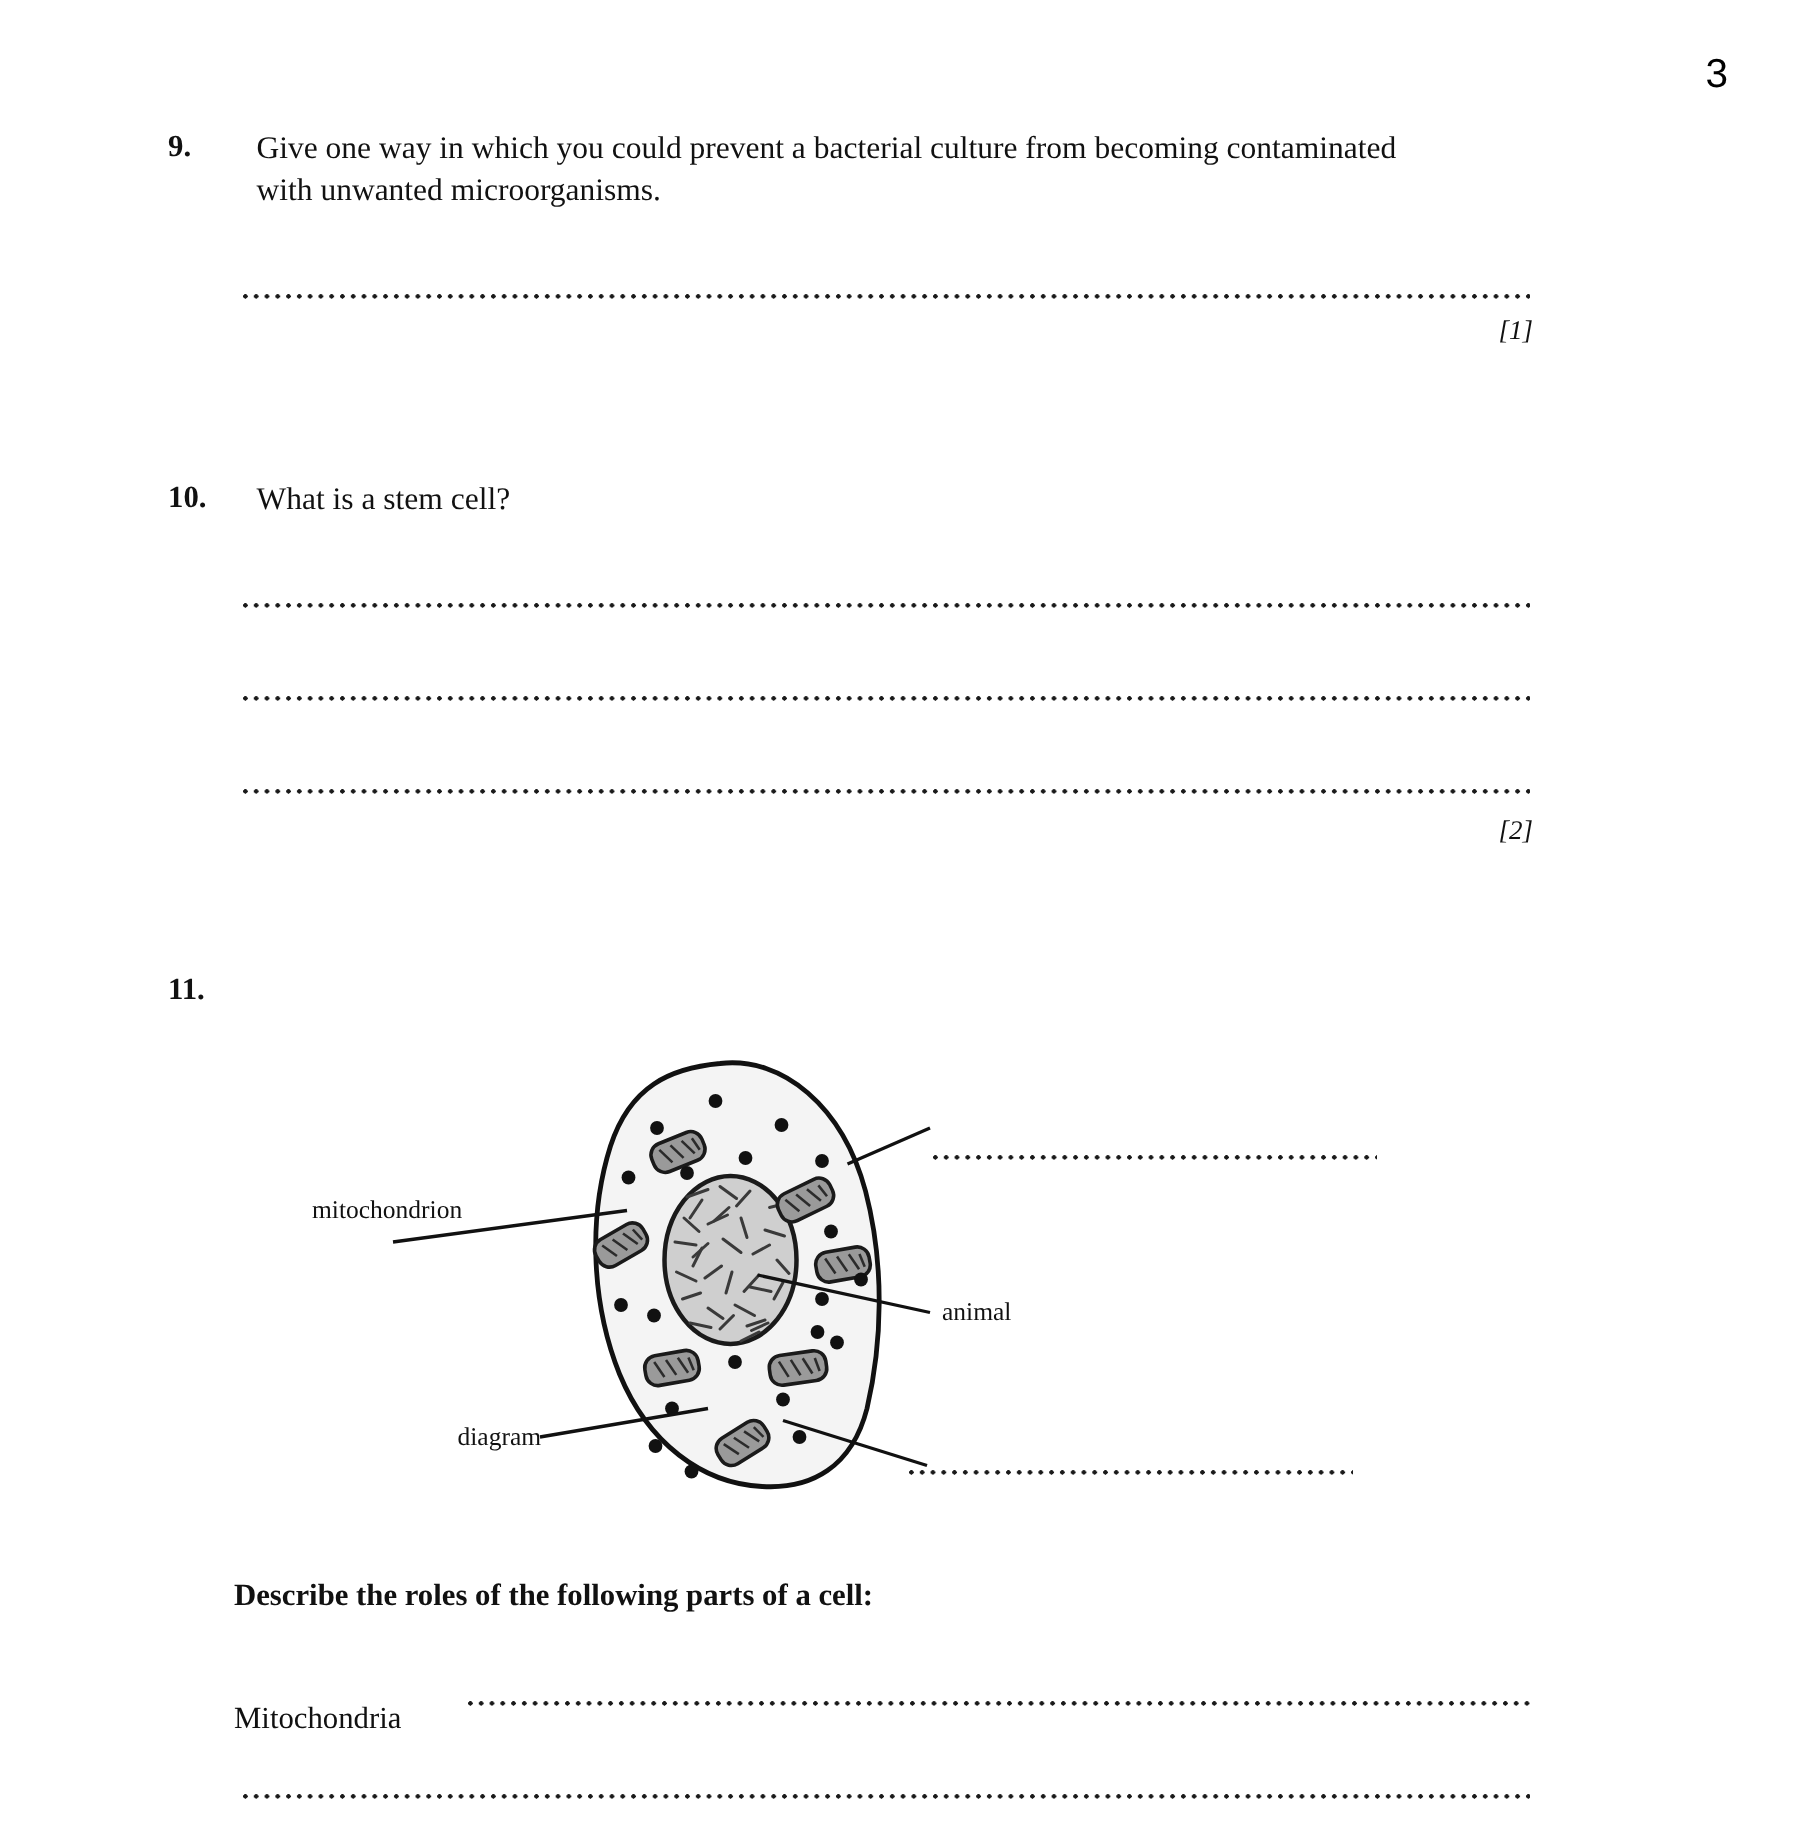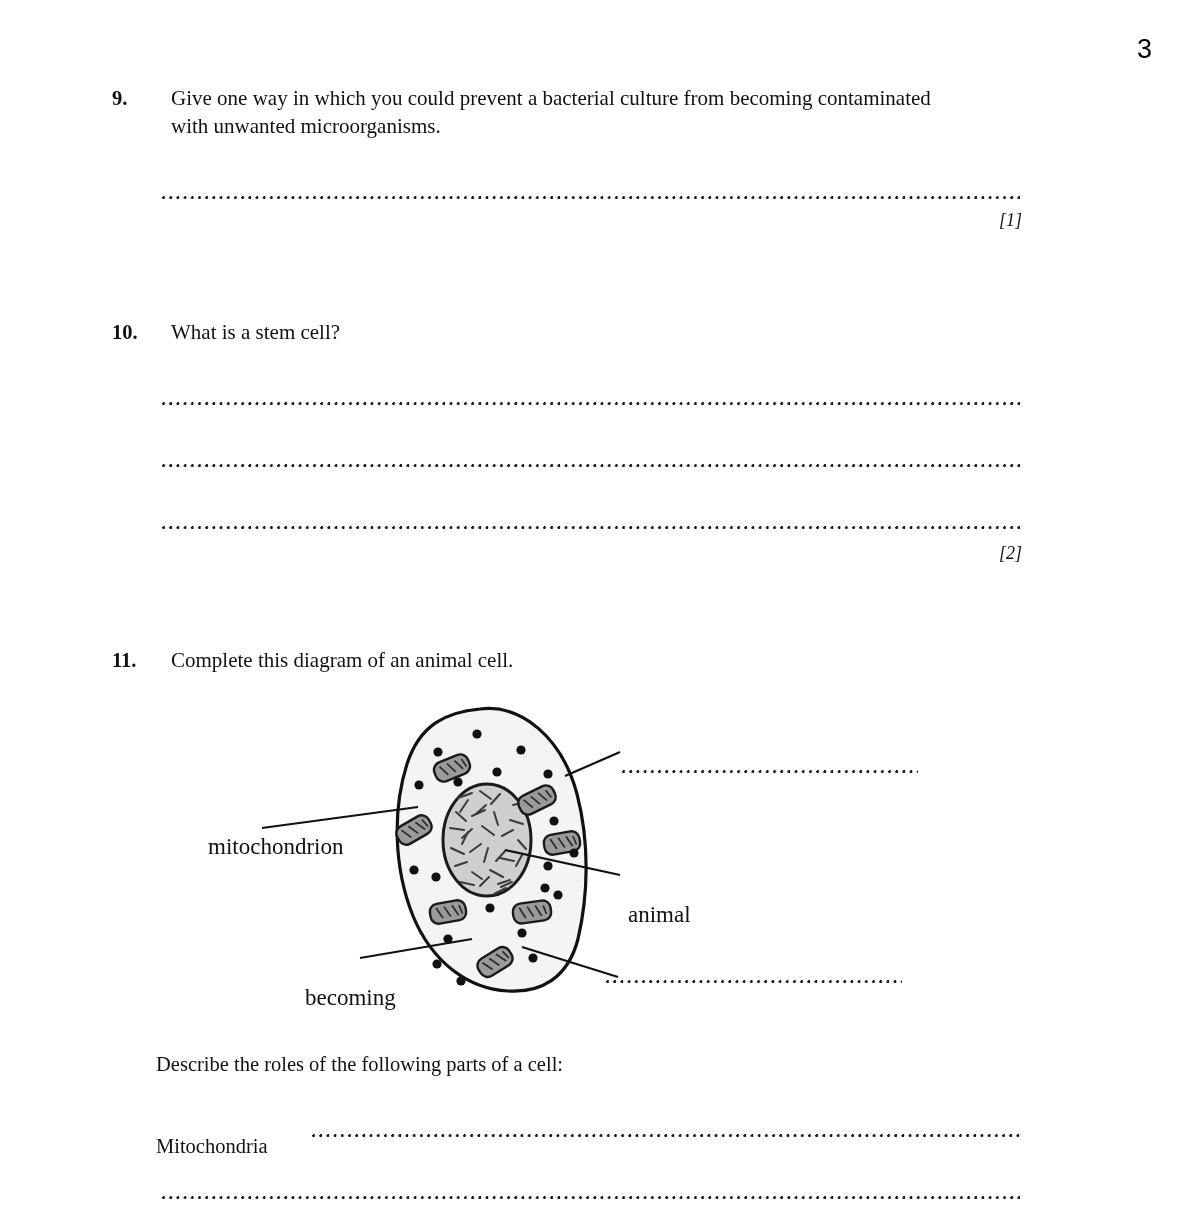--- a/index.html
+++ b/index.html
@@ -85,24 +85,23 @@
     left: 150px;
     top: 690px;
     width: 900px;
     height: 320px;
   }
   .diagram svg {
     display: block;
   }
   .lbl {
     position: absolute;
-    font-size: 23px;
+    font-size: 17px;
     line-height: 24px;
     white-space: nowrap;
-    margin-top: 40px;
   }
 </style>
 </head>
 <body>
 
 <div class="page">
 
   <div class="page-number">3</div>
 
   <div class="question" style="top:84px;">
@@ -116,21 +115,20 @@
     <div class="q-number">10.</div>
     <div class="q-text">What is a stem cell?</div>
   </div>
   <div class="dots" style="left:162px; width:858px; top:402px;"></div>
   <div class="dots" style="left:162px; width:858px; top:464px;"></div>
   <div class="dots" style="left:162px; width:858px; top:526px;"></div>
   <div class="mark" style="left:962px; top:543px;">[2]</div>
 
   <div class="question" style="top:646px;">
     <div class="q-number">11.</div>
-    <div class="q-text">Complete this diagram of an animal cell.</div>
   </div>
 
   <div class="diagram">
     <svg width="900" height="320" viewBox="0 0 900 320" xmlns="http://www.w3.org/2000/svg">
 
       <path d="M 330 19
                C 372 14, 412 48, 427 104
                C 440 154, 438 206, 428 249
                C 418 288, 391 303, 358 301
                C 318 299, 282 272, 263 226
@@ -265,26 +263,26 @@
       <g stroke="#111111" stroke-width="2.2" fill="none">
         <line x1="415" y1="86" x2="470" y2="62"></line>
         <line x1="112" y1="138" x2="268" y2="117"></line>
         <line x1="355" y1="160" x2="470" y2="185"></line>
         <line x1="210" y1="268" x2="322" y2="249"></line>
         <line x1="372" y1="257" x2="468" y2="287"></line>
       </g>
     </svg>
 
     <div class="lbl" style="left:58px; top:117px; transform:translateY(-50%);">mitochondrion</div>
-    <div class="lbl" style="left:155px; top:268px; transform:translateY(-50%);">becoming</div>
+    <div class="lbl" style="left:155px; top:268px; transform:translateY(-50%);">diagram</div>
     <div class="lbl" style="left:478px; top:185px; transform:translateY(-50%);">animal</div>
   </div>
 
   <div class="dots" style="left:622px; width:296px; top:770px;"></div>
   <div class="dots" style="left:606px; width:296px; top:980px;"></div>
 
-  <div class="plain" style="left:156px; top:1050px;">Describe the roles of the following parts of a cell:</div>
+  <div class="plain" style="left:156px; top:1050px;font-weight:bold;">Describe the roles of the following parts of a cell:</div>
 
   <div class="plain" style="left:156px; top:1132px;">Mitochondria</div>
   <div class="dots" style="left:312px; width:708px; top:1134px;"></div>
   <div class="dots" style="left:162px; width:858px; top:1196px;"></div>
 
 </div>
 
 </body></html>

